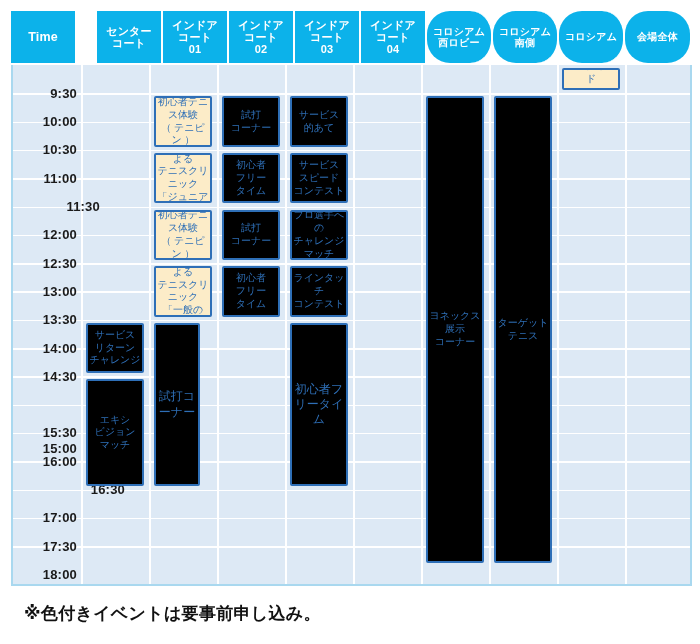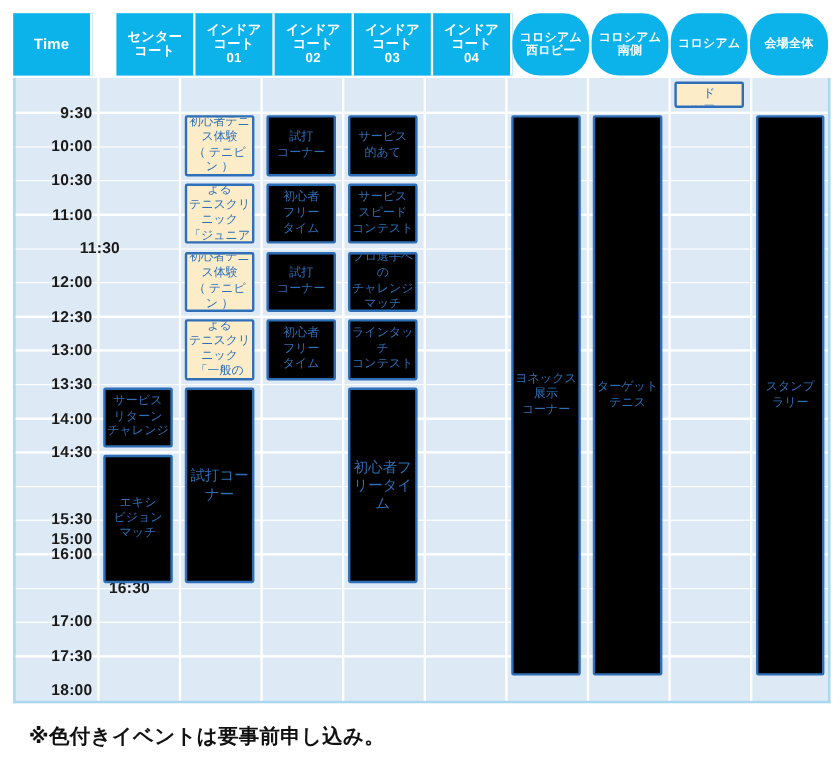--- a/index.html
+++ b/index.html
@@ -229,28 +229,26 @@
 チャレンジ
 マッチ</div>
       <div class="event plain" style="left: 277px; width: 58px; top: 201.1px; height: 50.6px;">ラインタッチ
 コンテスト</div>
       <div class="event plain" style="left: 73px; width: 58px; top: 257.7px; height: 50.6px;">サービス
 リターン
 チャレンジ</div>
       <div class="event plain" style="left: 73px; width: 58px; top: 314.3px; height: 107.2px;">エキシ
 ビジョン
 マッチ</div>
-      <div class="event plain big" style="left: 141px; width: 58px; top: 257.7px; height: 163.8px;">試打コーナー</div>
+      <div class="event plain big" style="left: 141px; width: 46px; top: 257.7px; height: 163.8px;">試打コーナー</div>
       <div class="event plain big" style="left: 277px; width: 58px; top: 257.7px; height: 163.8px;">初心者フリータイム</div>
       <div class="event plain" style="left: 413px; width: 58px; top: 31.3px; height: 466.61px;">ヨネックス
 展示
 コーナー</div>
       <div class="event plain" style="left: 481px; width: 58px; top: 31.3px; height: 466.61px;">ターゲット
 テニス</div>
       <div class="event marked" style="left: 549px; width: 58px; top: 3px; height: 22.3px;">バックヤード
 ツアー</div>
-      <div class="event plain" style="left: 617px; width: 57px; top: 31.3px; height: 466.61px;">スタンプ
-ラリー</div>
     </div>
 
   <div class="footnote">※色付きイベントは要事前申し込み。</div>
 
 </div>
 
 </body></html>

